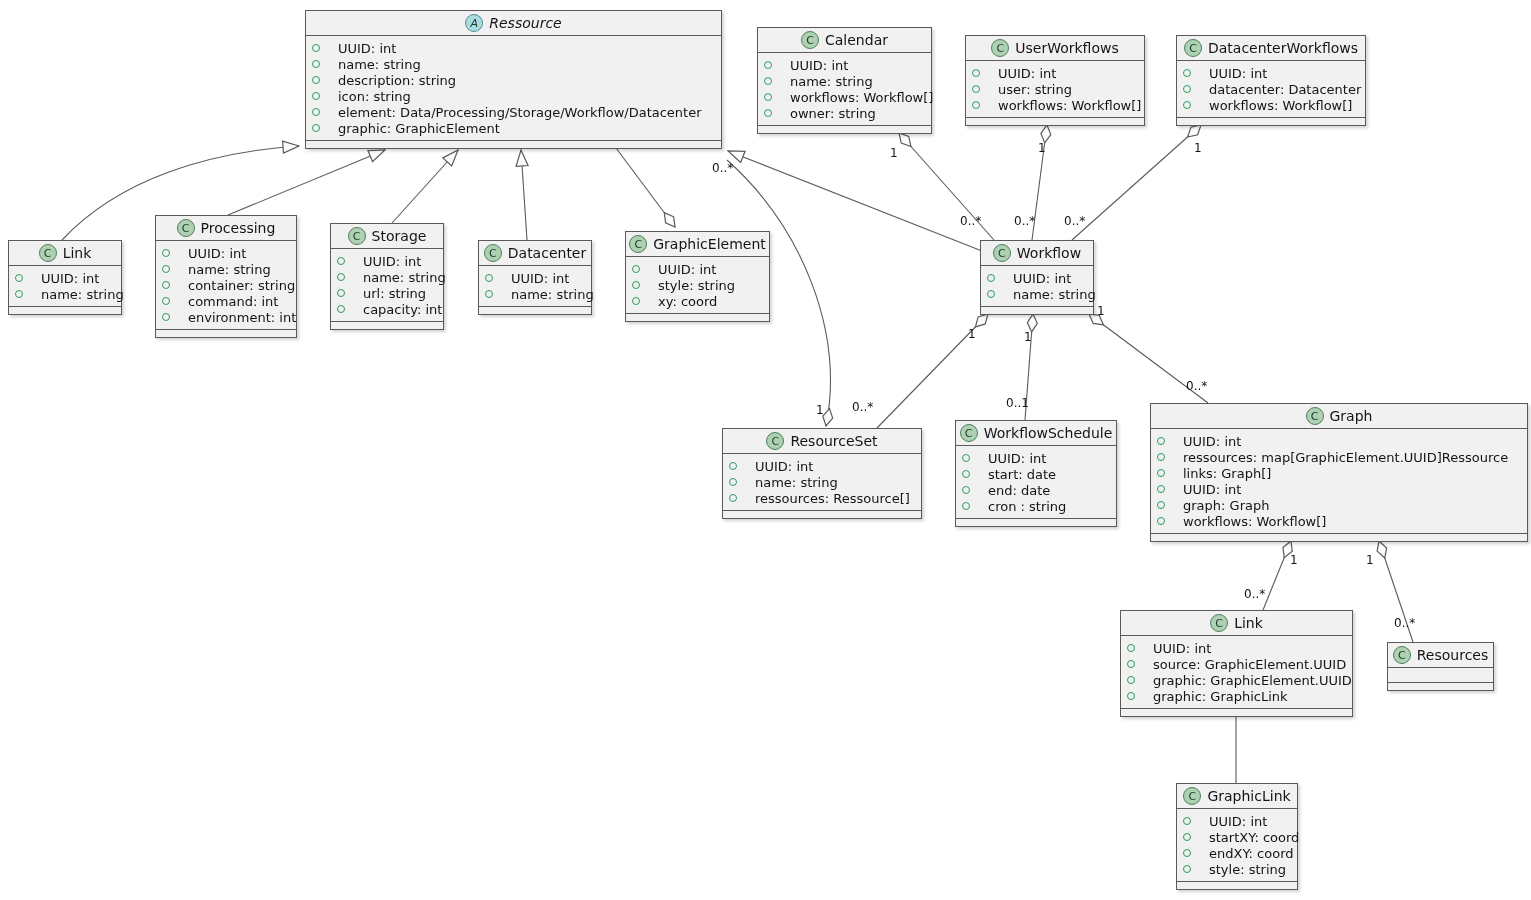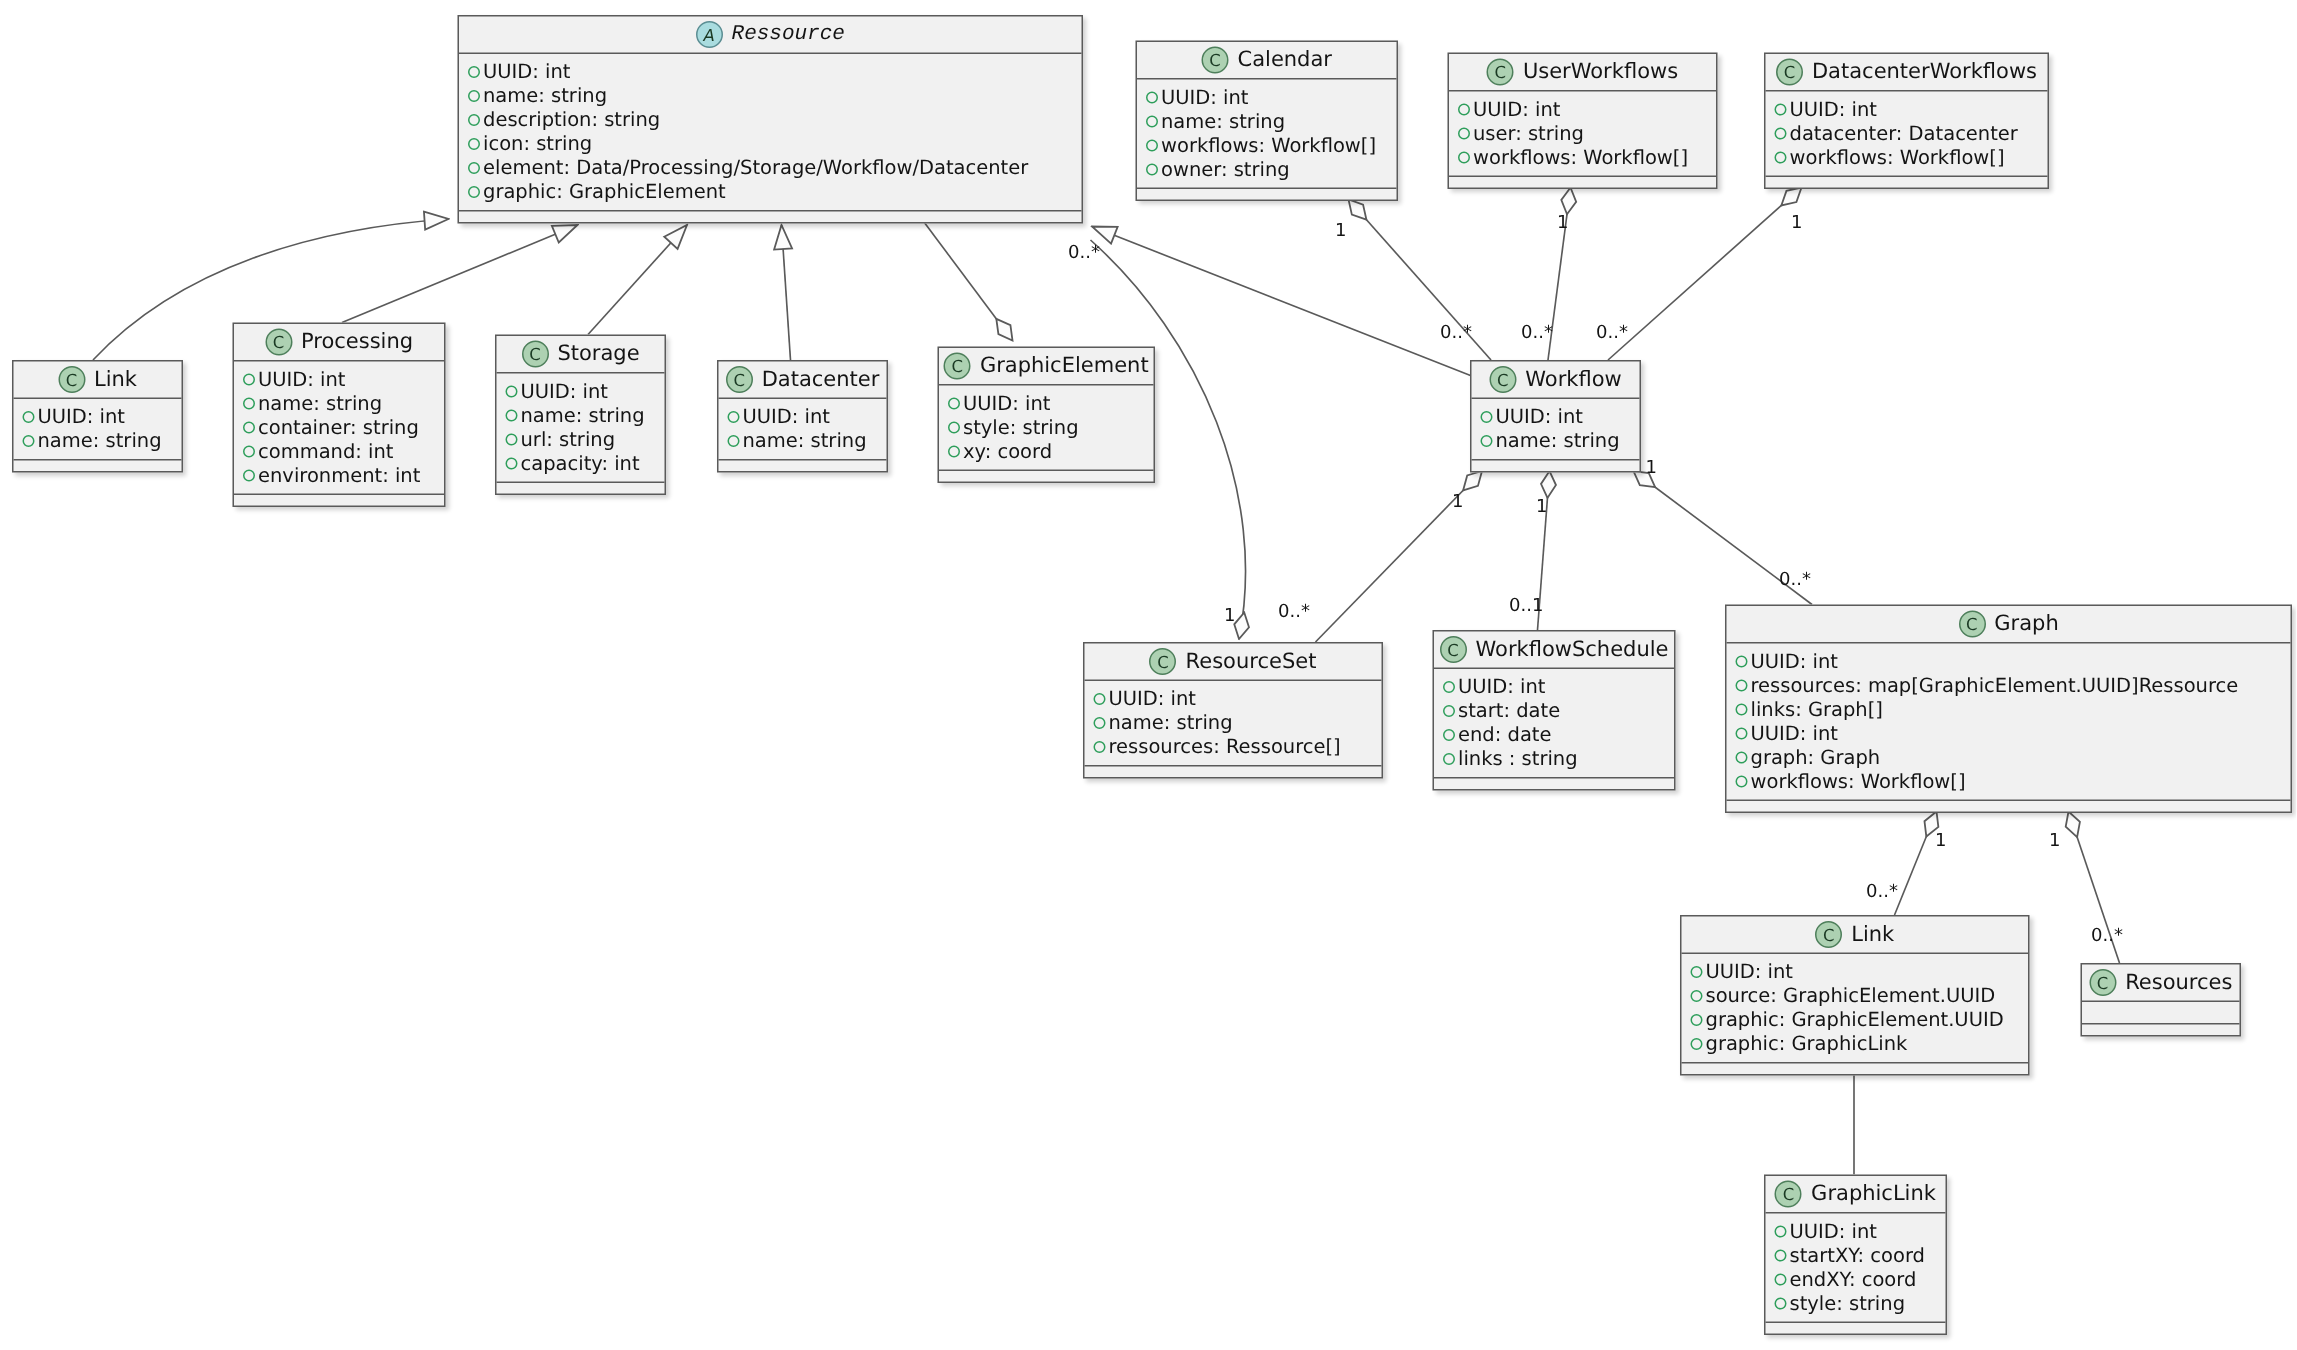--- a/index.html
+++ b/index.html
@@ -10,30 +10,30 @@
   svg.edges{position:absolute;left:0;top:0;z-index:1;}
   .cls{
     position:absolute;z-index:2;background:#F1F1F1;border:1px solid #5A5A5A;
     box-shadow:2px 2px 3px rgba(0,0,0,0.18);
   }
   .hdr{
     display:flex;align-items:center;justify-content:center;gap:6px;
     padding:3px 8px;border-bottom:1px solid #5A5A5A;height:18px;
   }
   .cname{font-size:14px;color:#141414;white-space:nowrap;}
-  .cname.abstract{font-style:italic;font-family:Liberation Mono, monospace;}
+  .cname.abstract{font-style:italic;}
   .badge{
     width:16px;height:16px;border-radius:50%;flex:0 0 16px;
     background:#ADD1B2;border:1px solid #4E7F5B;
     display:flex;align-items:center;justify-content:center;
     font-size:11px;color:#1B3A24;
   }
   .badge.abstract{background:#A9DCDF;border-color:#5B8E93;font-style:italic;}
   .attrs{padding:4px 6px;min-height:6px;}
-  .attr{display:flex;align-items:center;gap:2px;height:16px;font-size:13px;color:#141414;white-space:nowrap;}
+  .attr{display:flex;align-items:center;gap:18px;height:16px;font-size:13px;color:#141414;white-space:nowrap;}
   .attr .dot{width:6px;height:6px;border-radius:50%;border:1px solid #2E9E5B;background:transparent;flex:0 0 6px;}
   .foot{border-top:1px solid #5A5A5A;height:7px;}
   .mult{position:absolute;z-index:3;font-size:12px;color:#141414;white-space:nowrap;}
 </style>
 </head>
 <body>
 
 <div id="canvas">
 
   <svg class="edges" width="1531" height="900">
@@ -336,21 +336,21 @@
         <div class="attr">
           <span class="dot"></span>
           <span>start: date</span>
         </div>
         <div class="attr">
           <span class="dot"></span>
           <span>end: date</span>
         </div>
         <div class="attr">
           <span class="dot"></span>
-          <span>links : string</span>
+          <span>cron : string</span>
         </div>
       </div>
     <div class="foot"></div>
   </div>
 
   <div class="cls" style="left:1150px;top:403px;width:376px;">
     <div class="hdr">
       <span class="badge">C</span>
       <span class="cname">Graph</span>
     </div>

